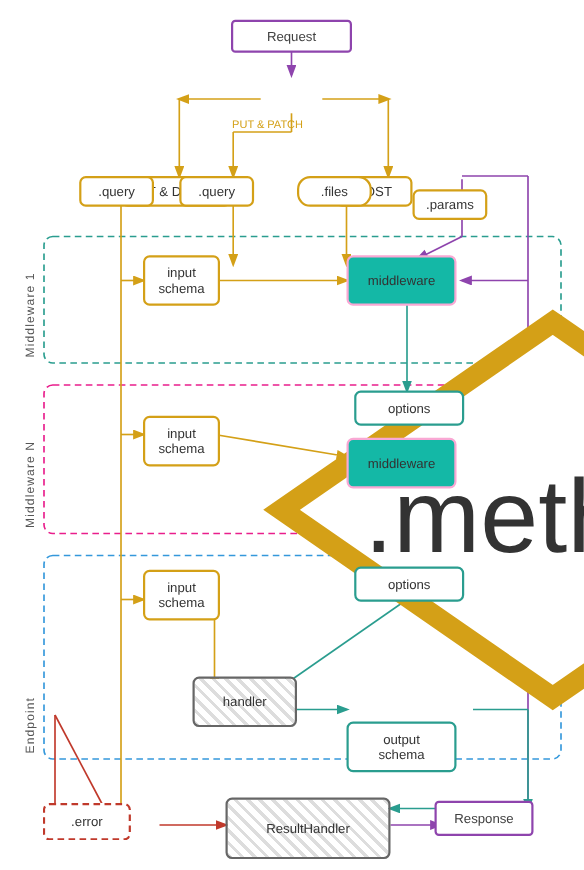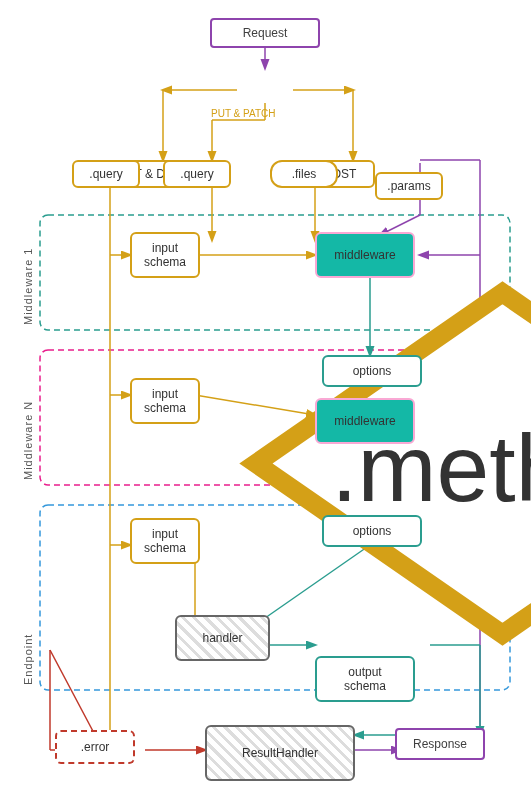--- a/index.html
+++ b/index.html
@@ -256,21 +256,21 @@
 
 <div class="box box-gray-hatch" style="left:175px; top:615px; width:95px; height:46px;">
   <span>handler</span>
 </div>
 
 <div class="box box-teal" style="left:315px; top:620px; width:100px; height:46px;margin-top:36px;">
   <span style="white-space:pre-line;">output
 schema</span>
 </div>
 
-<div class="box box-red" style="left:55px; top:730px; width:80px; height:34px;">
+<div class="box box-red" style="left:39px; top:730px; width:80px; height:34px;">
   <span>.error</span>
 </div>
 
 <div class="box box-gray-hatch" style="left:205px; top:725px; width:150px; height:56px;">
   <span>ResultHandler</span>
 </div>
 
 <div class="box box-purple" style="left:395px; top:728px; width:90px; height:32px;">
   <span>Response</span>
 </div>

